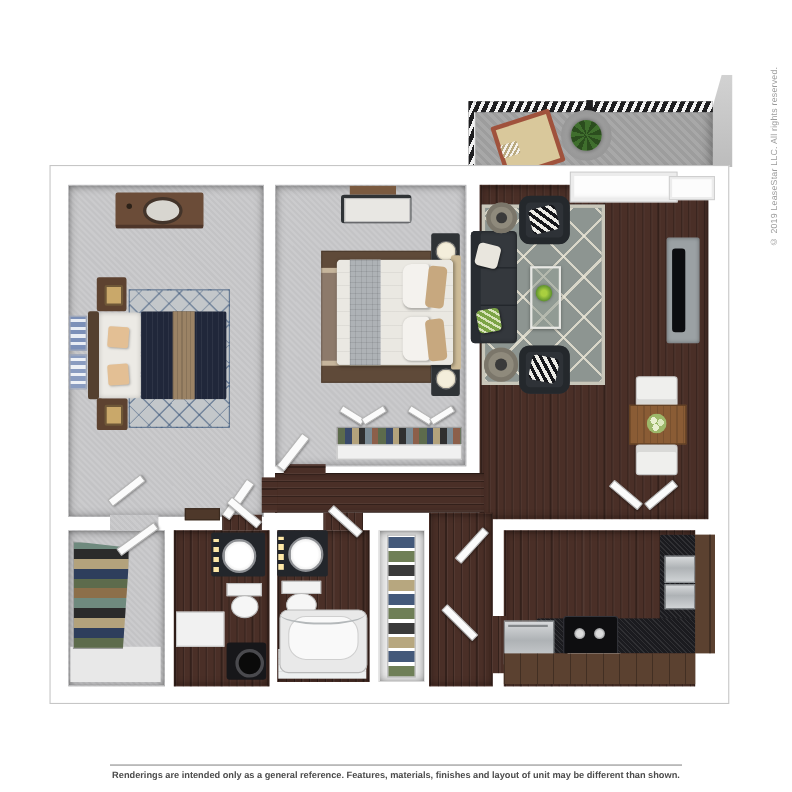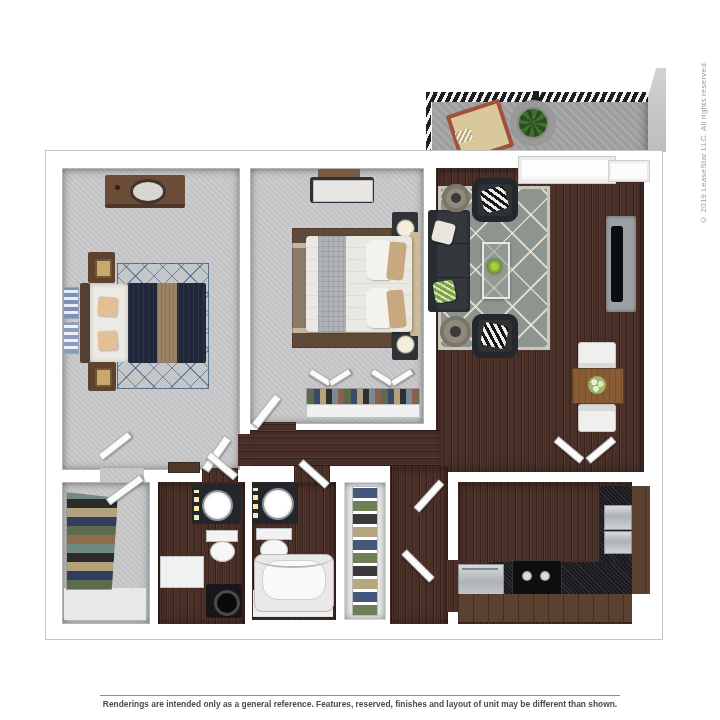--- a/index.html
+++ b/index.html
@@ -219,13 +219,13 @@
   <div class="door" style="left:296px;top:470px;width:34px;height:6px;transform:rotate(42deg);"></div>
   <div class="door" style="left:398px;top:562px;width:38px;height:6px;transform:rotate(45deg);"></div>
   <div class="door" style="left:410px;top:492px;width:36px;height:6px;transform:rotate(-48deg);"></div>
   <div class="door" style="left:552px;top:446px;width:32px;height:6px;transform:rotate(40deg);"></div>
   <div class="door" style="left:584px;top:446px;width:32px;height:6px;transform:rotate(-40deg);"></div>
 
 </div>
 
 <div id="copyright">© 2019 LeaseStar LLC. All rights reserved.</div>
 <div id="footer-rule"></div>
-<div id="footer-text">Renderings are intended only as a general reference. Features, reserved, finishes and layout of unit may be different than shown.</div>
+<div id="footer-text">Renderings are intended only as a general reference. Features, materials, finishes and layout of unit may be different than shown.</div>
 
 </body></html>

